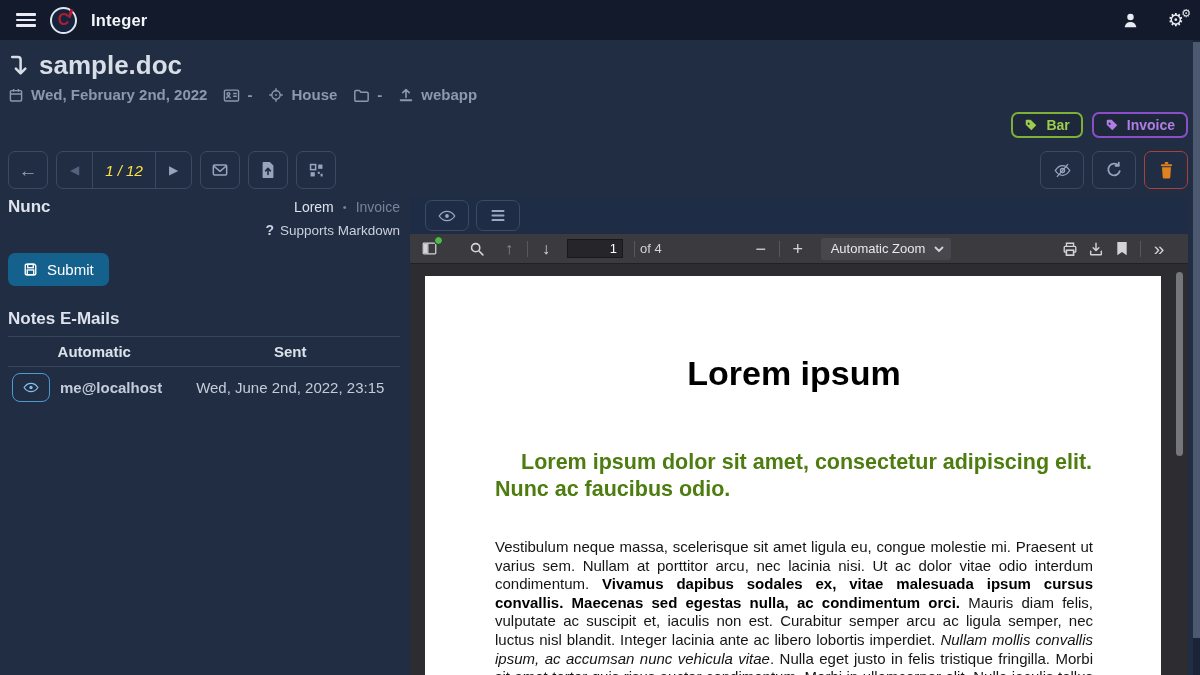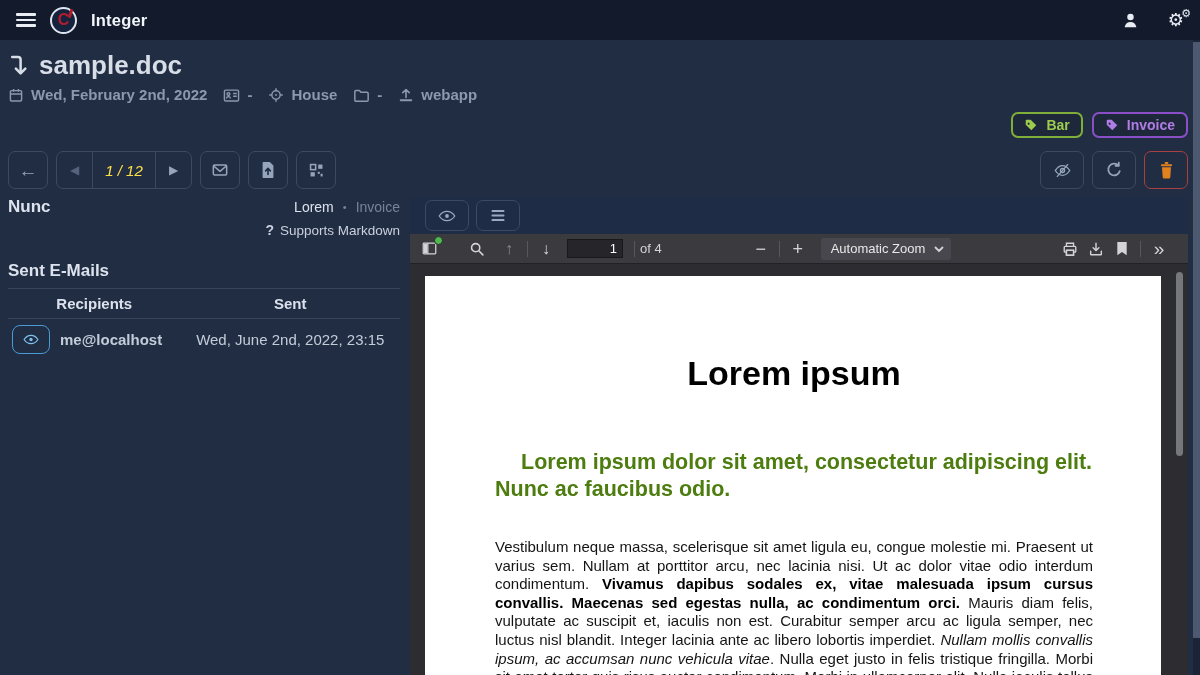--- a/index.html
+++ b/index.html
@@ -301,26 +301,34 @@
         <span class="section-heading">Nunc</span>
         <span class="edit-preview">
           <span class="link-active">Lorem</span>
           <span class="dot-sep">•</span>
           <span class="link-dim">Invoice</span>
         </span>
       </div>
       <div class="markdown-hint">
         <span class="q">?</span><span>Supports Markdown</span>
       </div>
-
-      <div class="section-heading sent-heading">Sent E-Mails</div>
+      <button class="submit-btn">
+        <svg width="15" height="15" viewBox="0 0 20 20" fill="none" stroke-width="1.8">
+            <path d="M3 4.2C3 3.5 3.5 3 4.2 3h11l1.8 1.8v11c0 .7-.5 1.2-1.2 1.2H4.2C3.5 17 3 16.5 3 15.8z"></path>
+            <rect x="6.3" y="3" width="7.4" height="4.6"></rect>
+            <rect x="5.7" y="10.6" width="8.6" height="6.4"></rect>
+          </svg>
+        <span>Submit</span>
+      </button>
+
+      <div class="section-heading sent-heading">Notes E-Mails</div>
       <table class="sent-table">
         <thead>
           <tr>
-            <th style="width:44%;">Recipients</th>
+            <th style="width:44%;">Automatic</th>
             <th>Sent</th>
           </tr>
         </thead>
         <tbody>
           <tr>
             <td>
               <span class="recip-cell">
                 <button class="eye-btn">
                   <svg width="16" height="13" viewBox="0 0 22 16" fill="none" stroke="currentColor" stroke-width="1.7">
                       <path d="M1.5 8c2.6-4 5.4-5.7 9.5-5.7S17.9 4 20.5 8c-2.6 4-5.4 5.7-9.5 5.7S4.1 12 1.5 8z"></path>

